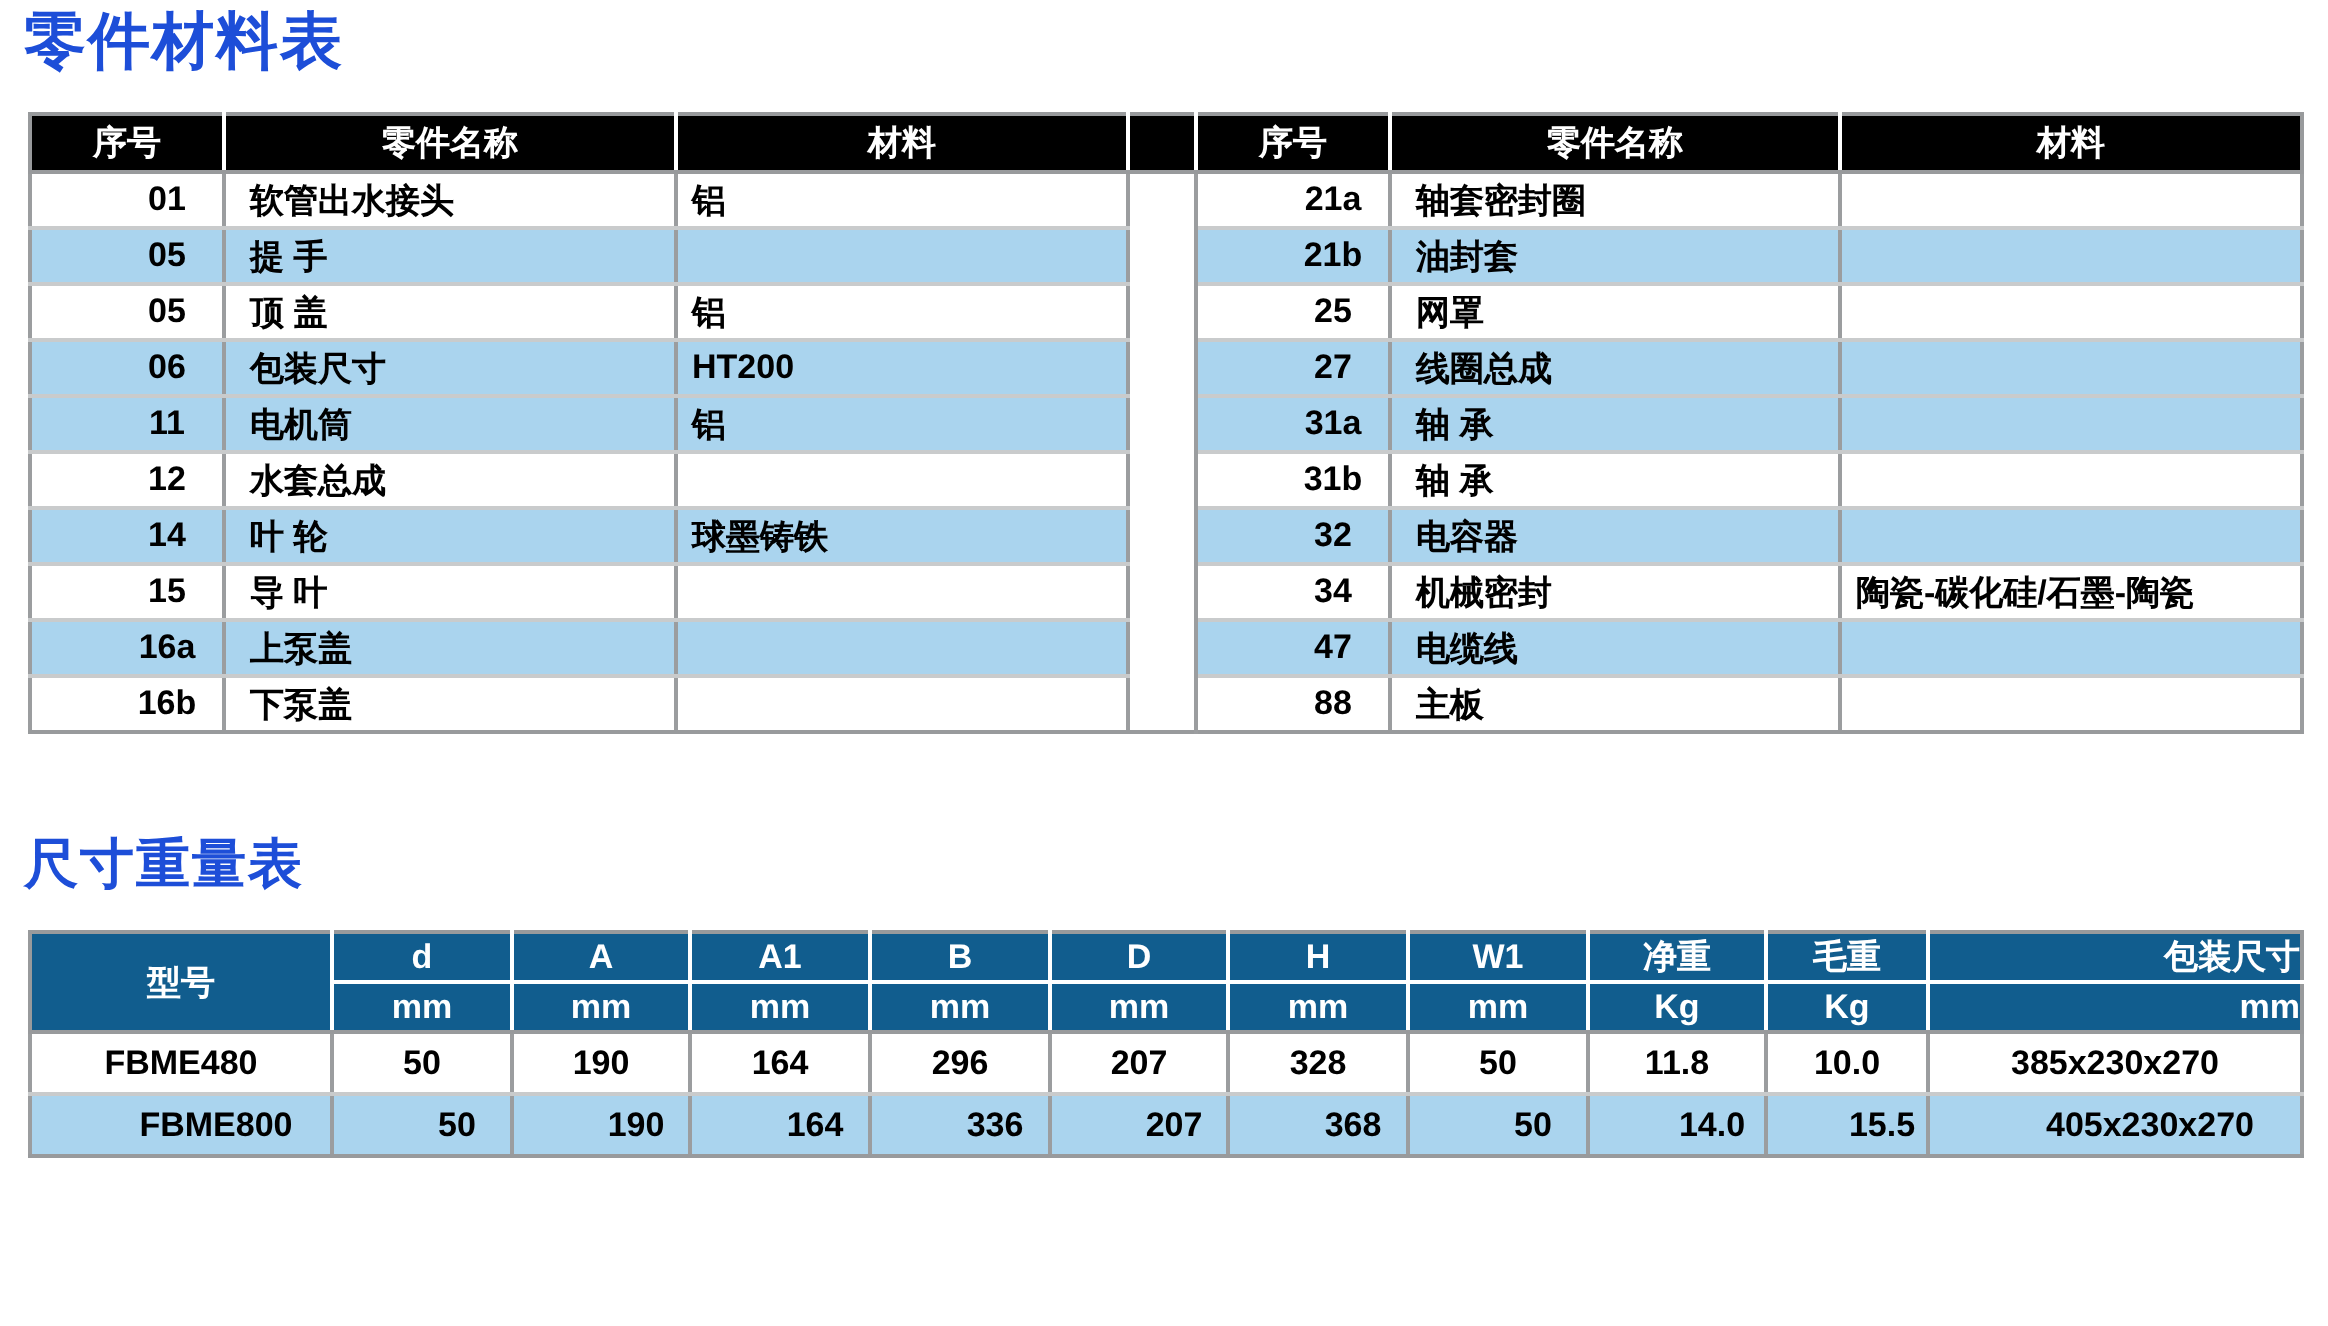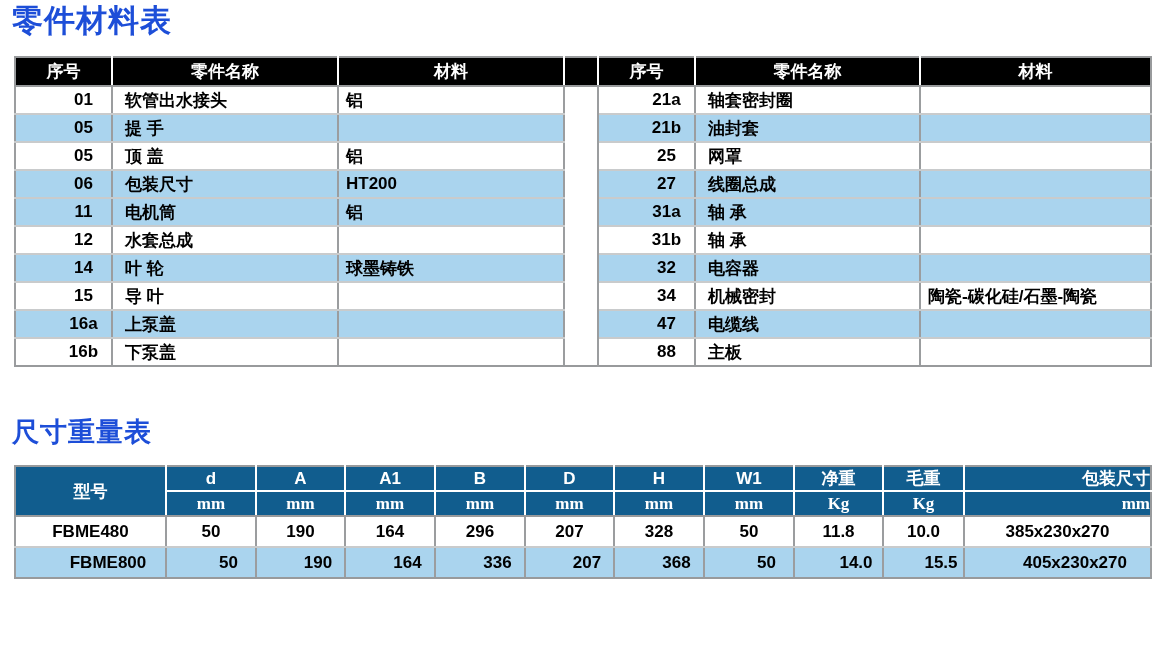--- a/index.html
+++ b/index.html
@@ -42,21 +42,21 @@
   .ptable td.c-no  { text-align:center;padding-left:40px; }
   .ptable td.c-name{ text-align:left; padding-left:12px;margin-top:10px; }
   .ptable td.c-mat { text-align:left; padding-left:7px; }
 
   
   .stable th {
     background:#115d8e; color:#fff; font-size:17px;
     text-align:center; border:2px solid #fff;
   }
   .stable tr.hr1 th { height:22px; border-top:2px solid #989a9c; }
-  .stable tr.hr2 th { height:23px; border-bottom:2px solid #989a9c;font-family:Liberation Serif, serif; }
+  .stable tr.hr2 th { height:23px; border-bottom:2px solid #989a9c; }
   .stable th.model  { border-left:2px solid #989a9c; border-bottom:2px solid #989a9c; }
   .stable th.last   { border-right:2px solid #989a9c;text-align:right; }
   .stable td {
     font-size:17px; height:29px; text-align:center; background:#fff;
     border:2px solid; border-color:#c9cbcc #9b9d9f;
   }
   .stable tr.alt td { background:#aad4ee; }
   .stable tr:last-child td { border-bottom-color:#989a9c;padding-left:35px; }
 </style>
 </head>

